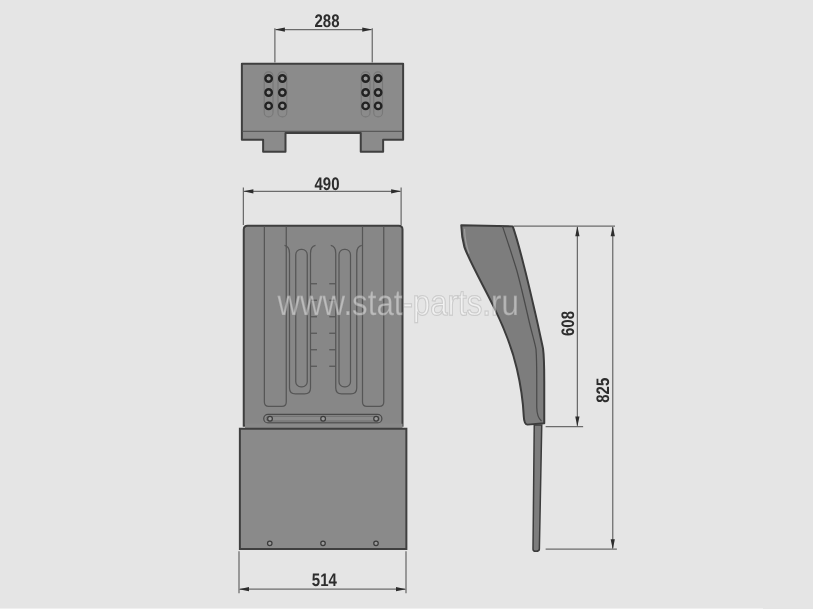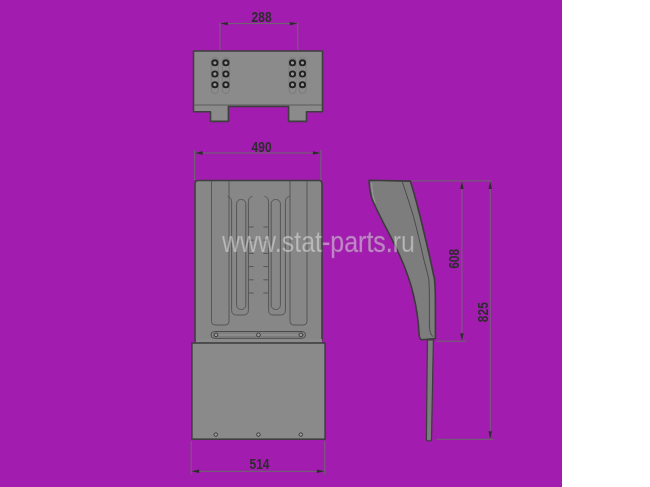--- a/index.html
+++ b/index.html
@@ -1,16 +1,16 @@
 <!DOCTYPE html>
 <html><head>
 <meta charset="utf-8">
 <style>
   html,body{margin:0;padding:0;background:#ffffff;}
-  .page{width:562px;height:487px;position:relative;background:#a21caf;overflow:hidden;
+  .page{width:650px;height:487px;position:relative;background:#e5e5e5;overflow:hidden;
         font-family:"Liberation Sans", sans-serif;}
   svg{display:block;}
   text{font-family:"Liberation Sans", sans-serif;}
 </style>
 </head>
 <body>
 <div class="page">
 <svg width="650" height="487" viewBox="0 0 650 487" xmlns="http://www.w3.org/2000/svg">
   <defs>
     <marker id="none"></marker>

